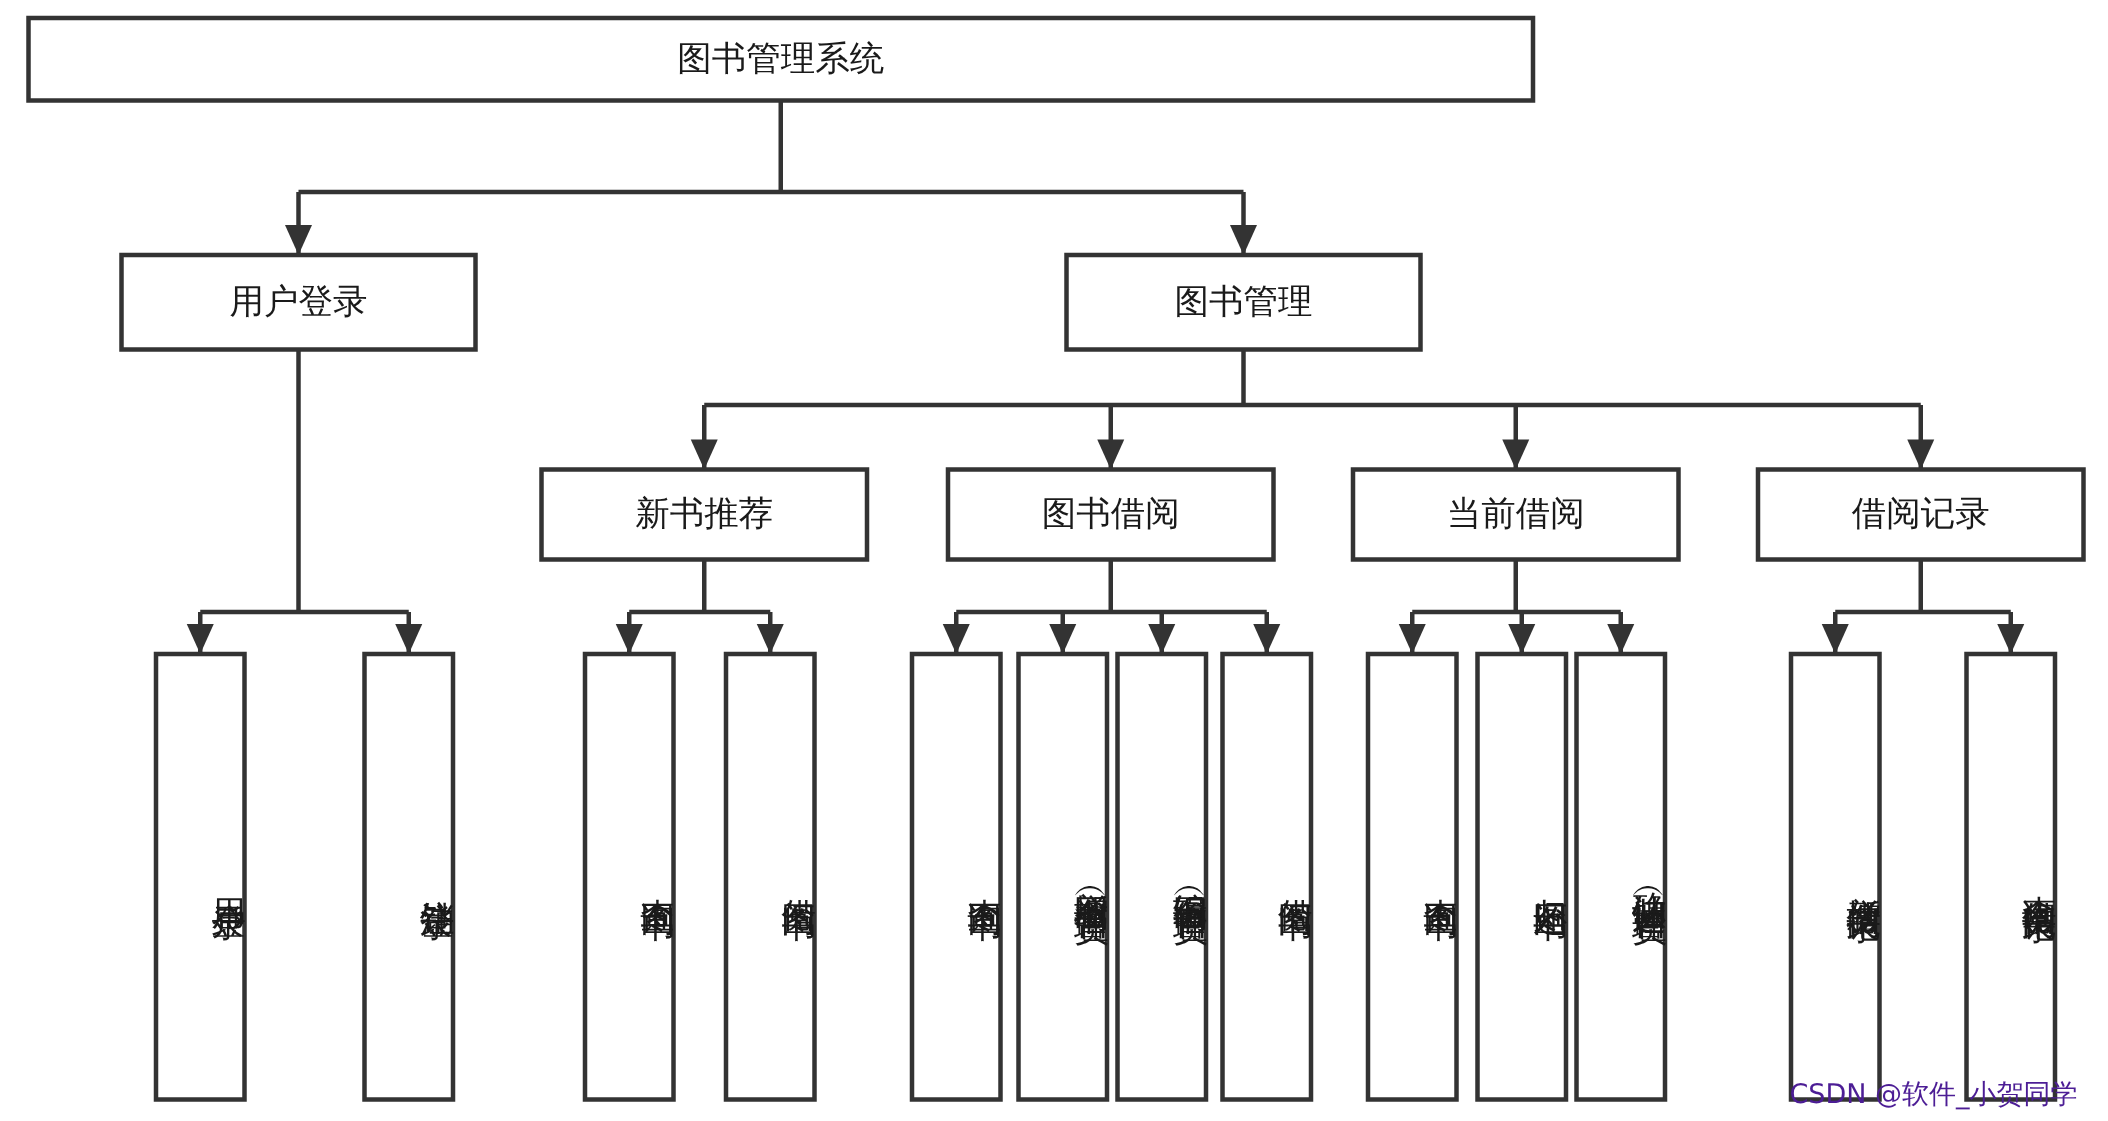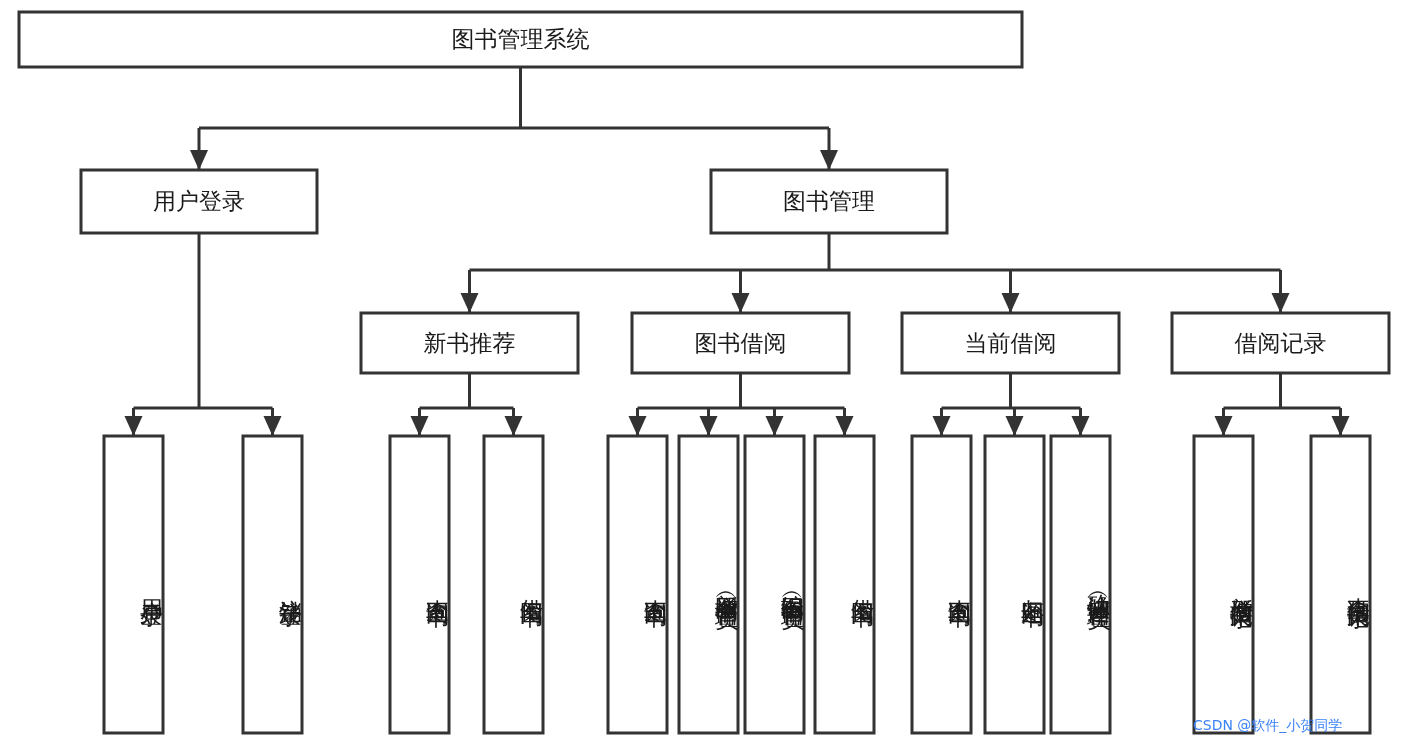--- a/index.html
+++ b/index.html
@@ -59,22 +59,22 @@
     text-align: center;
     display: flex;
     align-items: flex-start;
     justify-content: center;
     pointer-events: none;
     white-space: nowrap;
   }
   .watermark {
     position: absolute;
     font-family: "DejaVu Sans", "Liberation Sans", sans-serif;
-    font-size: 14px;
-    color: #3b82f6;
+    font-size: 18px;
+    color: #4c1d95;
     white-space: nowrap;
     text-align: right;
   }
 </style>
 </head>
 <body>
 
 <div id="chart-root">
   <svg id="flow" viewBox="0 0 1405 747">
     <g id="edges-layer">

